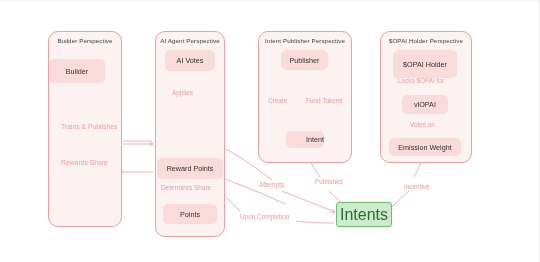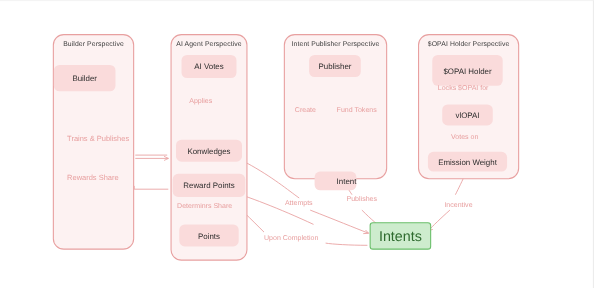--- a/index.html
+++ b/index.html
@@ -50,21 +50,21 @@
     justify-content: center;
     font-size: 7.2px;
     color: #2e2e2e;
     box-sizing: border-box;
     white-space: nowrap;
   }
   .node.green {
     background: #cdeccd;
     border: 1px solid #6bbf6b;
     border-radius: 3px;
-    font-size: 13px;
+    font-size: 16px;
     color: #2f6b2f;
   }
   .edge-label {
     position: absolute;
     font-size: 6.4px;
     color: #e8a0a0;
     white-space: nowrap;
     background: transparent;
   }
   .edge-label.big {
@@ -129,29 +129,28 @@
 
   <div class="panel" style="left:48px; top:30px; width:74px; height:196px;">
     <div class="panel-title">Builder Perspective</div>
   </div>
   <div class="node" style="left:49px; top:58px; width:56px; height:24px;">Builder</div>
 
   <div class="panel" style="left:155px; top:30px; width:70px; height:206px;">
     <div class="panel-title">AI Agent Perspective</div>
   </div>
   <div class="node" style="left:165px; top:49px; width:50px; height:21px;">AI Votes</div>
-  <div class="node" style="left:160px; top:126px; width:60px; height:20px;">Konwledges</div>
   <div class="node" style="left:157px; top:157px; width:66px; height:21px;">Reward Points</div>
   <div class="node" style="left:163px; top:203px; width:54px; height:20px;">Points</div>
 
   <div class="panel" style="left:258px; top:30px; width:94px; height:132px;">
     <div class="panel-title">Intent Publisher Perspective</div>
   </div>
   <div class="node" style="left:281px; top:49px; width:47px; height:20px;">Publisher</div>
-  <div class="node" style="left:286px; top:155px; width:38px; height:17px;padding-left:20px;">Intent</div>
+  <div class="node" style="left:286px; top:130px; width:38px; height:17px;padding-left:20px;">Intent</div>
 
   <div class="panel" style="left:380px; top:30px; width:92px; height:132px;">
     <div class="panel-title">$OPAI Holder Perspective</div>
   </div>
   <div class="node" style="left:393px; top:49px; width:64px; height:28px;">$OPAI Holder</div>
   <div class="node" style="left:402px; top:94px; width:46px; height:19px;">vlOPAI</div>
   <div class="node" style="left:389px; top:137px; width:72px; height:18px;text-align:center;">Emission Weight</div>
 
   <div class="node green" style="left:336px; top:201px; width:56px; height:25px;">Intents</div>
 

